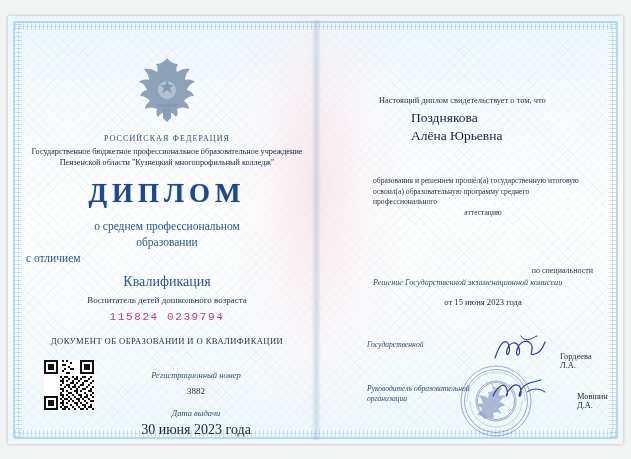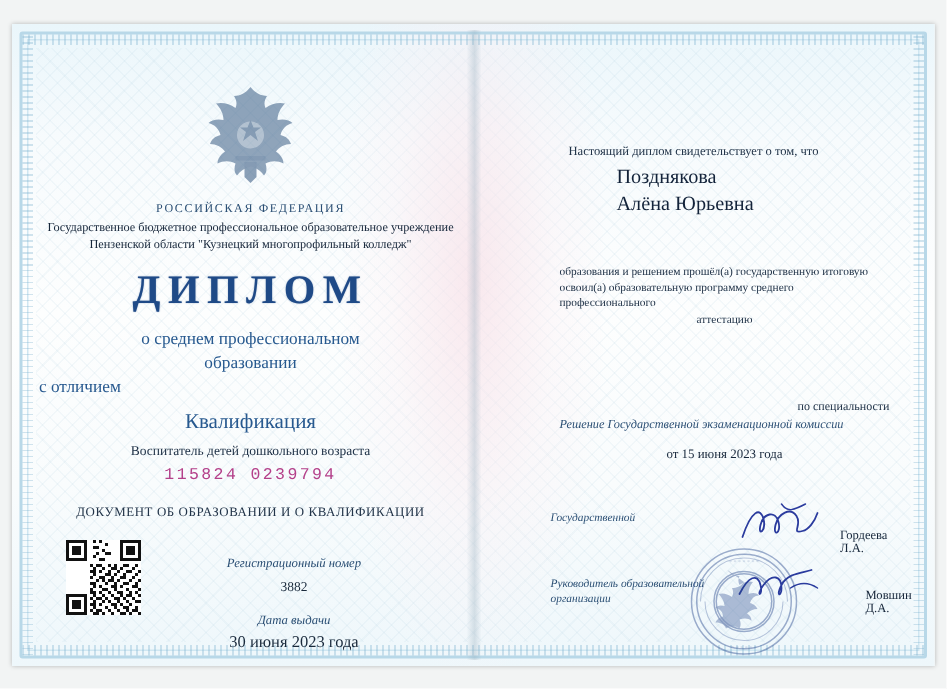--- a/index.html
+++ b/index.html
@@ -223,21 +223,21 @@
     font-style: italic;
     font-size: 8.5px;
     color: #2b4f74;
   }
   .date-value {
     position: absolute;
     left: 100px;
     top: 388px;
     width: 140px;
     text-align: center;
-    font-size: 11px;
+    font-size: 14px;
     color: #1a2a3c;
   }
 
   
   .r-intro {
     position: absolute;
     left: 60px;
     top: 62px;
     font-size: 8.4px;
     color: #223449;

